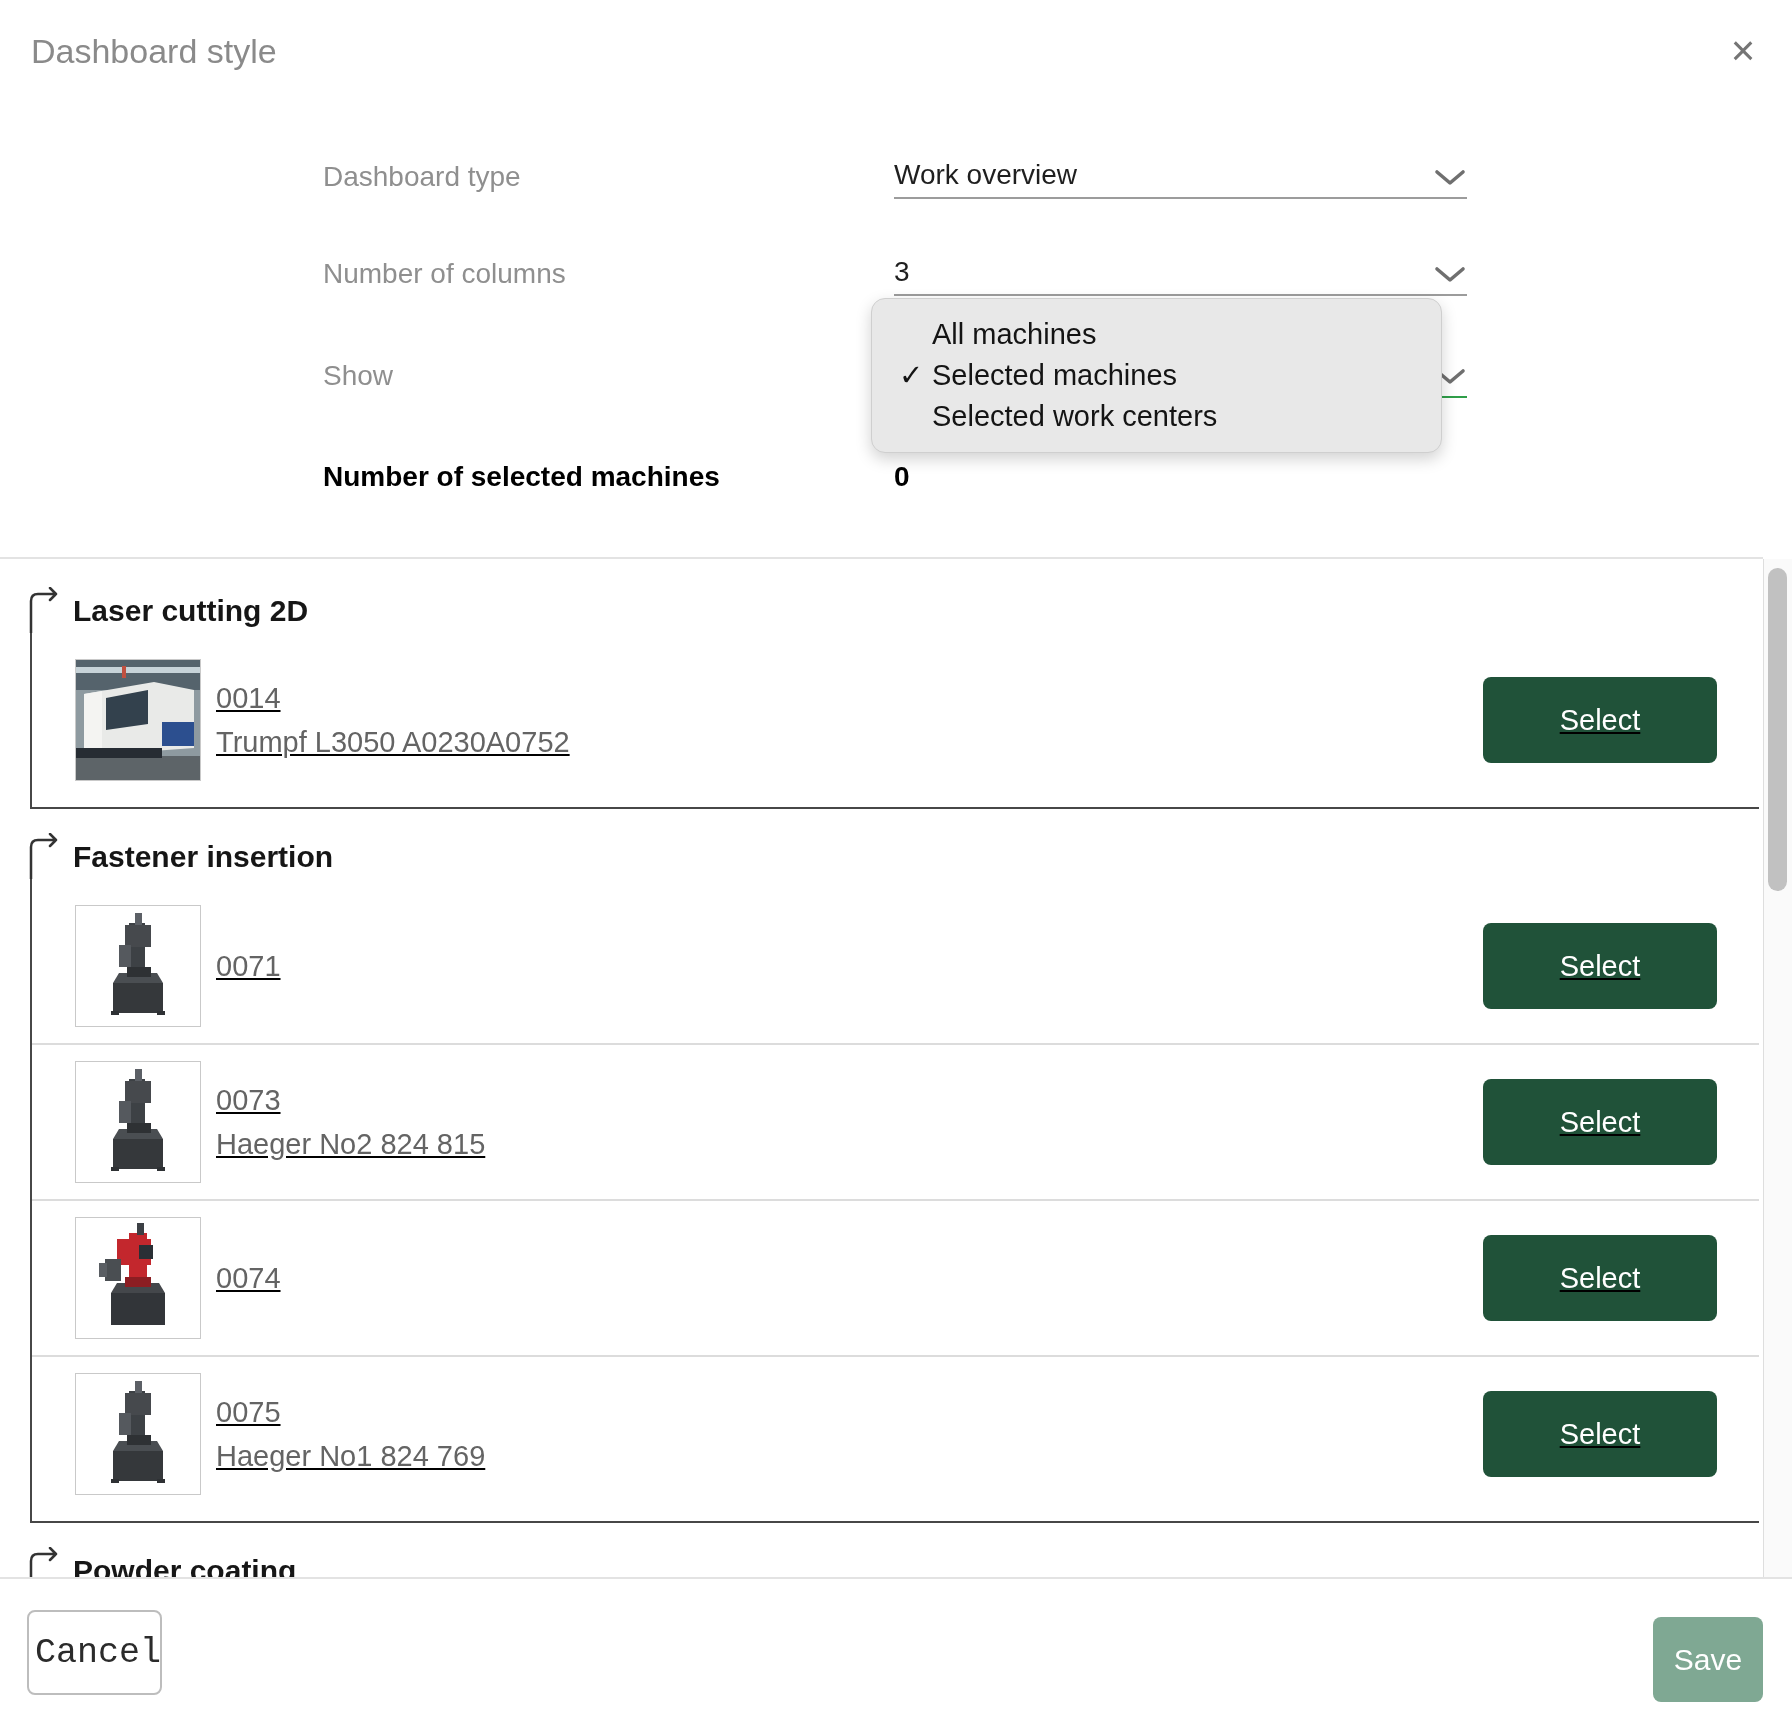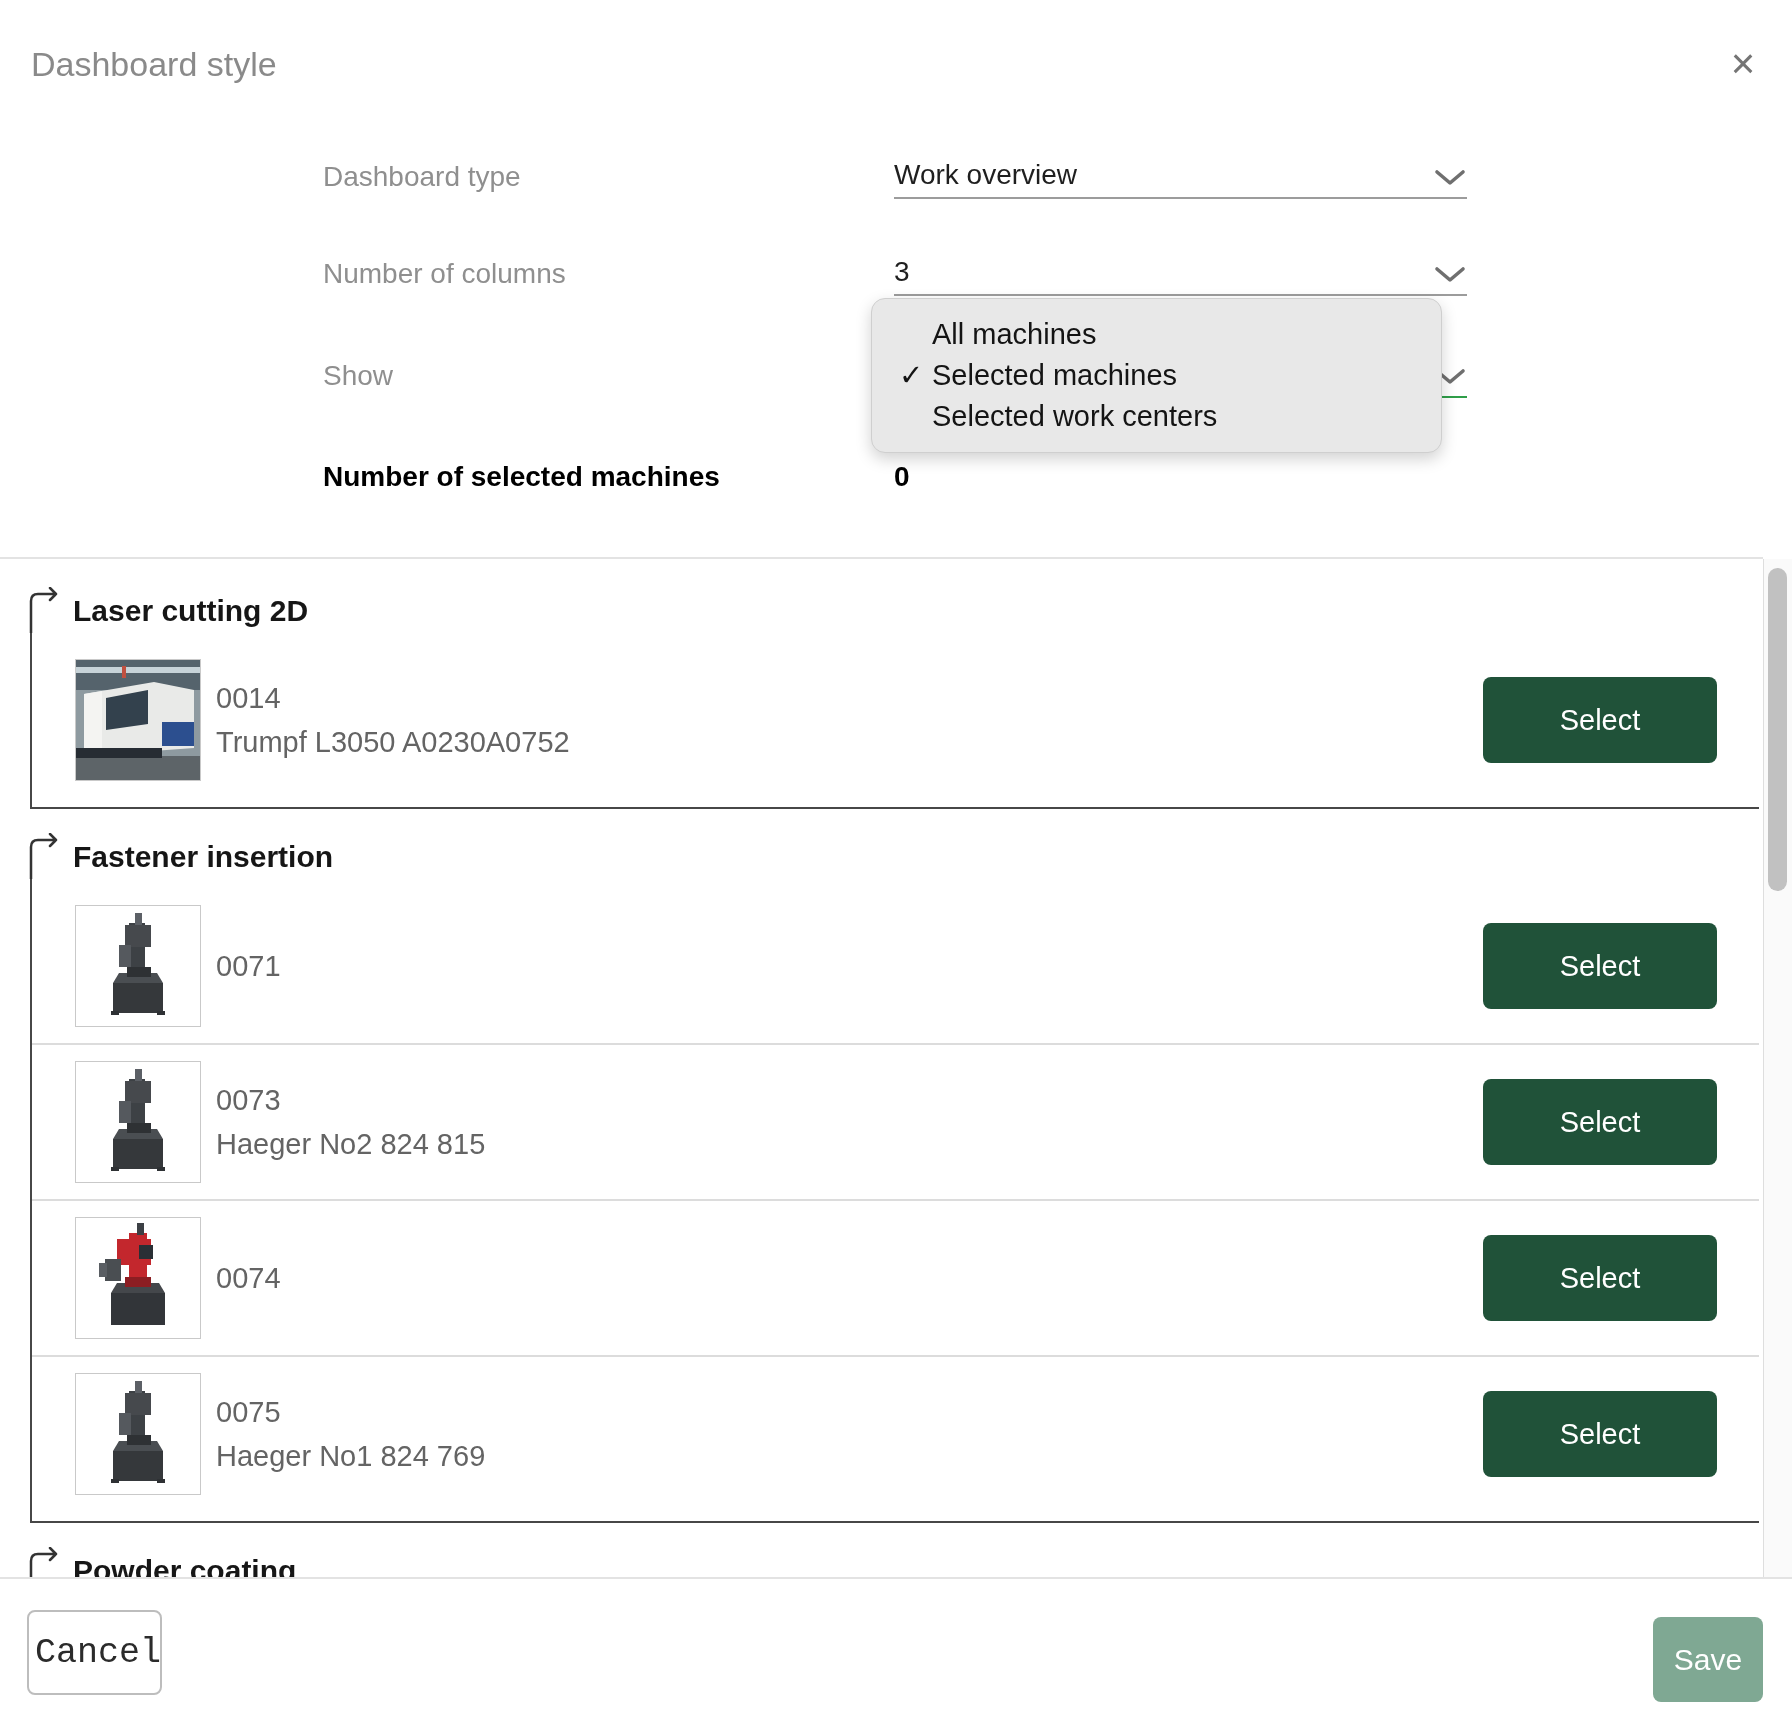--- a/index.html
+++ b/index.html
@@ -2,21 +2,21 @@
 <html><head>
 <meta charset="utf-8">
 <style>
   html,body{margin:0;padding:0;}
   body{
     width:1792px;height:1720px;position:relative;overflow:hidden;
     background:#ffffff;font-family:"Liberation Sans",sans-serif;
     -webkit-font-smoothing:antialiased;
   }
   
-  .dlg-header{position:absolute;top:13px;left:0;right:0;height:110px;border-bottom:2px solid #e7e7e7;background:#fff;}
+  .dlg-header{position:absolute;top:0;left:0;right:0;height:110px;border-bottom:2px solid #e7e7e7;background:#fff;}
   .dlg-title{position:absolute;left:31px;top:32px;font-size:34px;color:#8a8a8a;}
   .close-btn{position:absolute;right:24px;top:26px;width:50px;height:50px;background:none;border:none;
     font-size:42px;line-height:50px;color:#757575;text-align:center;padding:0;cursor:pointer;font-family:inherit;}
   
   .form-area{position:absolute;top:110px;left:0;right:0;height:447px;background:#fff;}
   .frow{position:absolute;left:0;right:0;height:44px;}
   .flabel{position:absolute;left:323px;font-size:28px;color:#8f8f8f;line-height:44px;white-space:nowrap;}
   .fselect{position:absolute;left:894px;width:573px;height:44px;border-bottom:2px solid #9c9c9c;box-sizing:border-box;cursor:pointer;}
   .fvalue{font-size:28px;color:#1f1f1f;line-height:40px;}
   .chev{position:absolute;right:1px;top:14px;}
@@ -33,21 +33,21 @@
   .list-area{position:absolute;top:557px;left:0;width:1763px;height:1020px;overflow:hidden;
     border-top:2px solid #e3e3e3;box-sizing:content-box;background:#fff;}
   .list-inner{padding-top:28px;}
   .group{margin-top:0;}
   .group + .group{margin-top:24px;}
   .group-header{display:flex;align-items:flex-end;height:46px;margin-left:29px;gap:7px;}
   .corner-arrow{flex:none;display:block;}
   .group-title{font-size:30px;font-weight:bold;color:#161616;margin-left:7px;line-height:44px;white-space:nowrap;}
   .group-box{margin-left:30px;margin-right:4px;border-left:2px solid var(--group-border);
     border-bottom:2px solid var(--group-border);padding:10px 0;}
-  .machine-row{display:flex;align-items:center;height:154px;padding:0 42px 0 43px;}
+  .machine-row{display:flex;align-items:center;height:154px;padding:0 42px 0 43px;text-decoration:underline;}
   .row-divider{height:0;border-top:2px solid #dcdcdc;margin:0;}
   .thumb{flex:none;width:126px;height:122px;background:#fff;border:1px solid #c9c9c9;box-sizing:border-box;
     display:flex;align-items:center;justify-content:center;overflow:hidden;}
   .m-text{flex:1;margin-left:15px;min-width:0;}
   .m-code,.m-name{font-size:29px;color:#646464;line-height:44px;white-space:nowrap;}
   .select-btn{flex:none;width:234px;height:86px;background:var(--select-green);color:#fff;border:none;
     border-radius:8px;font-size:29px;font-family:inherit;cursor:pointer;}
   
   .scrollbar{position:absolute;right:0;top:559px;width:28px;height:1018px;background:#fafafa;border-left:1px solid #dedede;}
   .scroll-thumb{position:absolute;left:4px;top:9px;width:19px;height:323px;border-radius:10px;background:#c1c1c1;}

